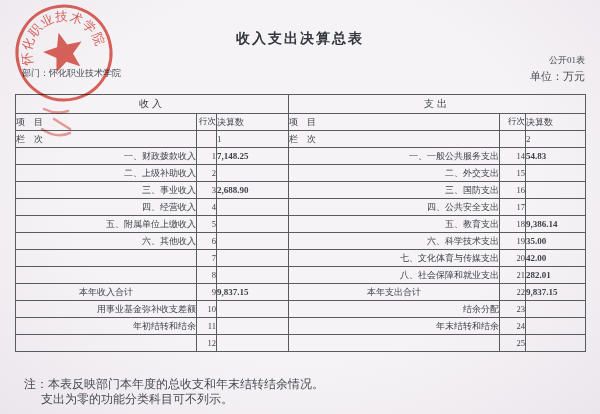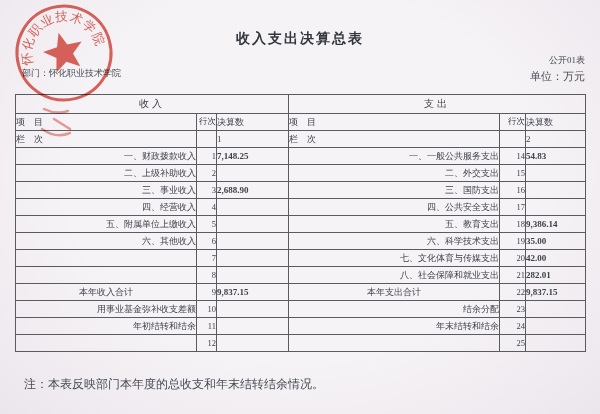--- a/index.html
+++ b/index.html
@@ -175,20 +175,21 @@
           <td class="c-amt"></td>
           <td class="c-item s-r"></td>
           <td class="c-line">25</td>
           <td class="c-amt"></td>
         </tr>
       </tbody>
   </table>
 
   <div class="notes">
     <div class="n1">注：本表反映部门本年度的总收支和年末结转结余情况。</div>
+    <div class="n2">支出为零的功能分类科目可不列示。</div>
   </div>
 
   <svg class="stamp" width="124" height="150" viewBox="-62 -62 124 150">
     <g transform="rotate(-15)" opacity="0.82">
       <circle cx="0" cy="0" r="47" fill="none" stroke="#d8453a" stroke-width="3"></circle>
       <polygon fill="#d8453a" points="0,-21 5.29,-7.28 19.97,-6.49 8.56,2.78 12.34,16.99 0,9 -12.34,16.99 -8.56,2.78 -19.97,-6.49 -5.29,-7.28"></polygon>
       <path id="stamp-arc" d="M -31 12 A 33 33 0 1 1 31 12" fill="none"></path>
       <text font-size="12.5" fill="#d8453a" letter-spacing="1">
         <textPath href="#stamp-arc" startOffset="50%" text-anchor="middle">怀化职业技术学院</textPath>
       </text>

